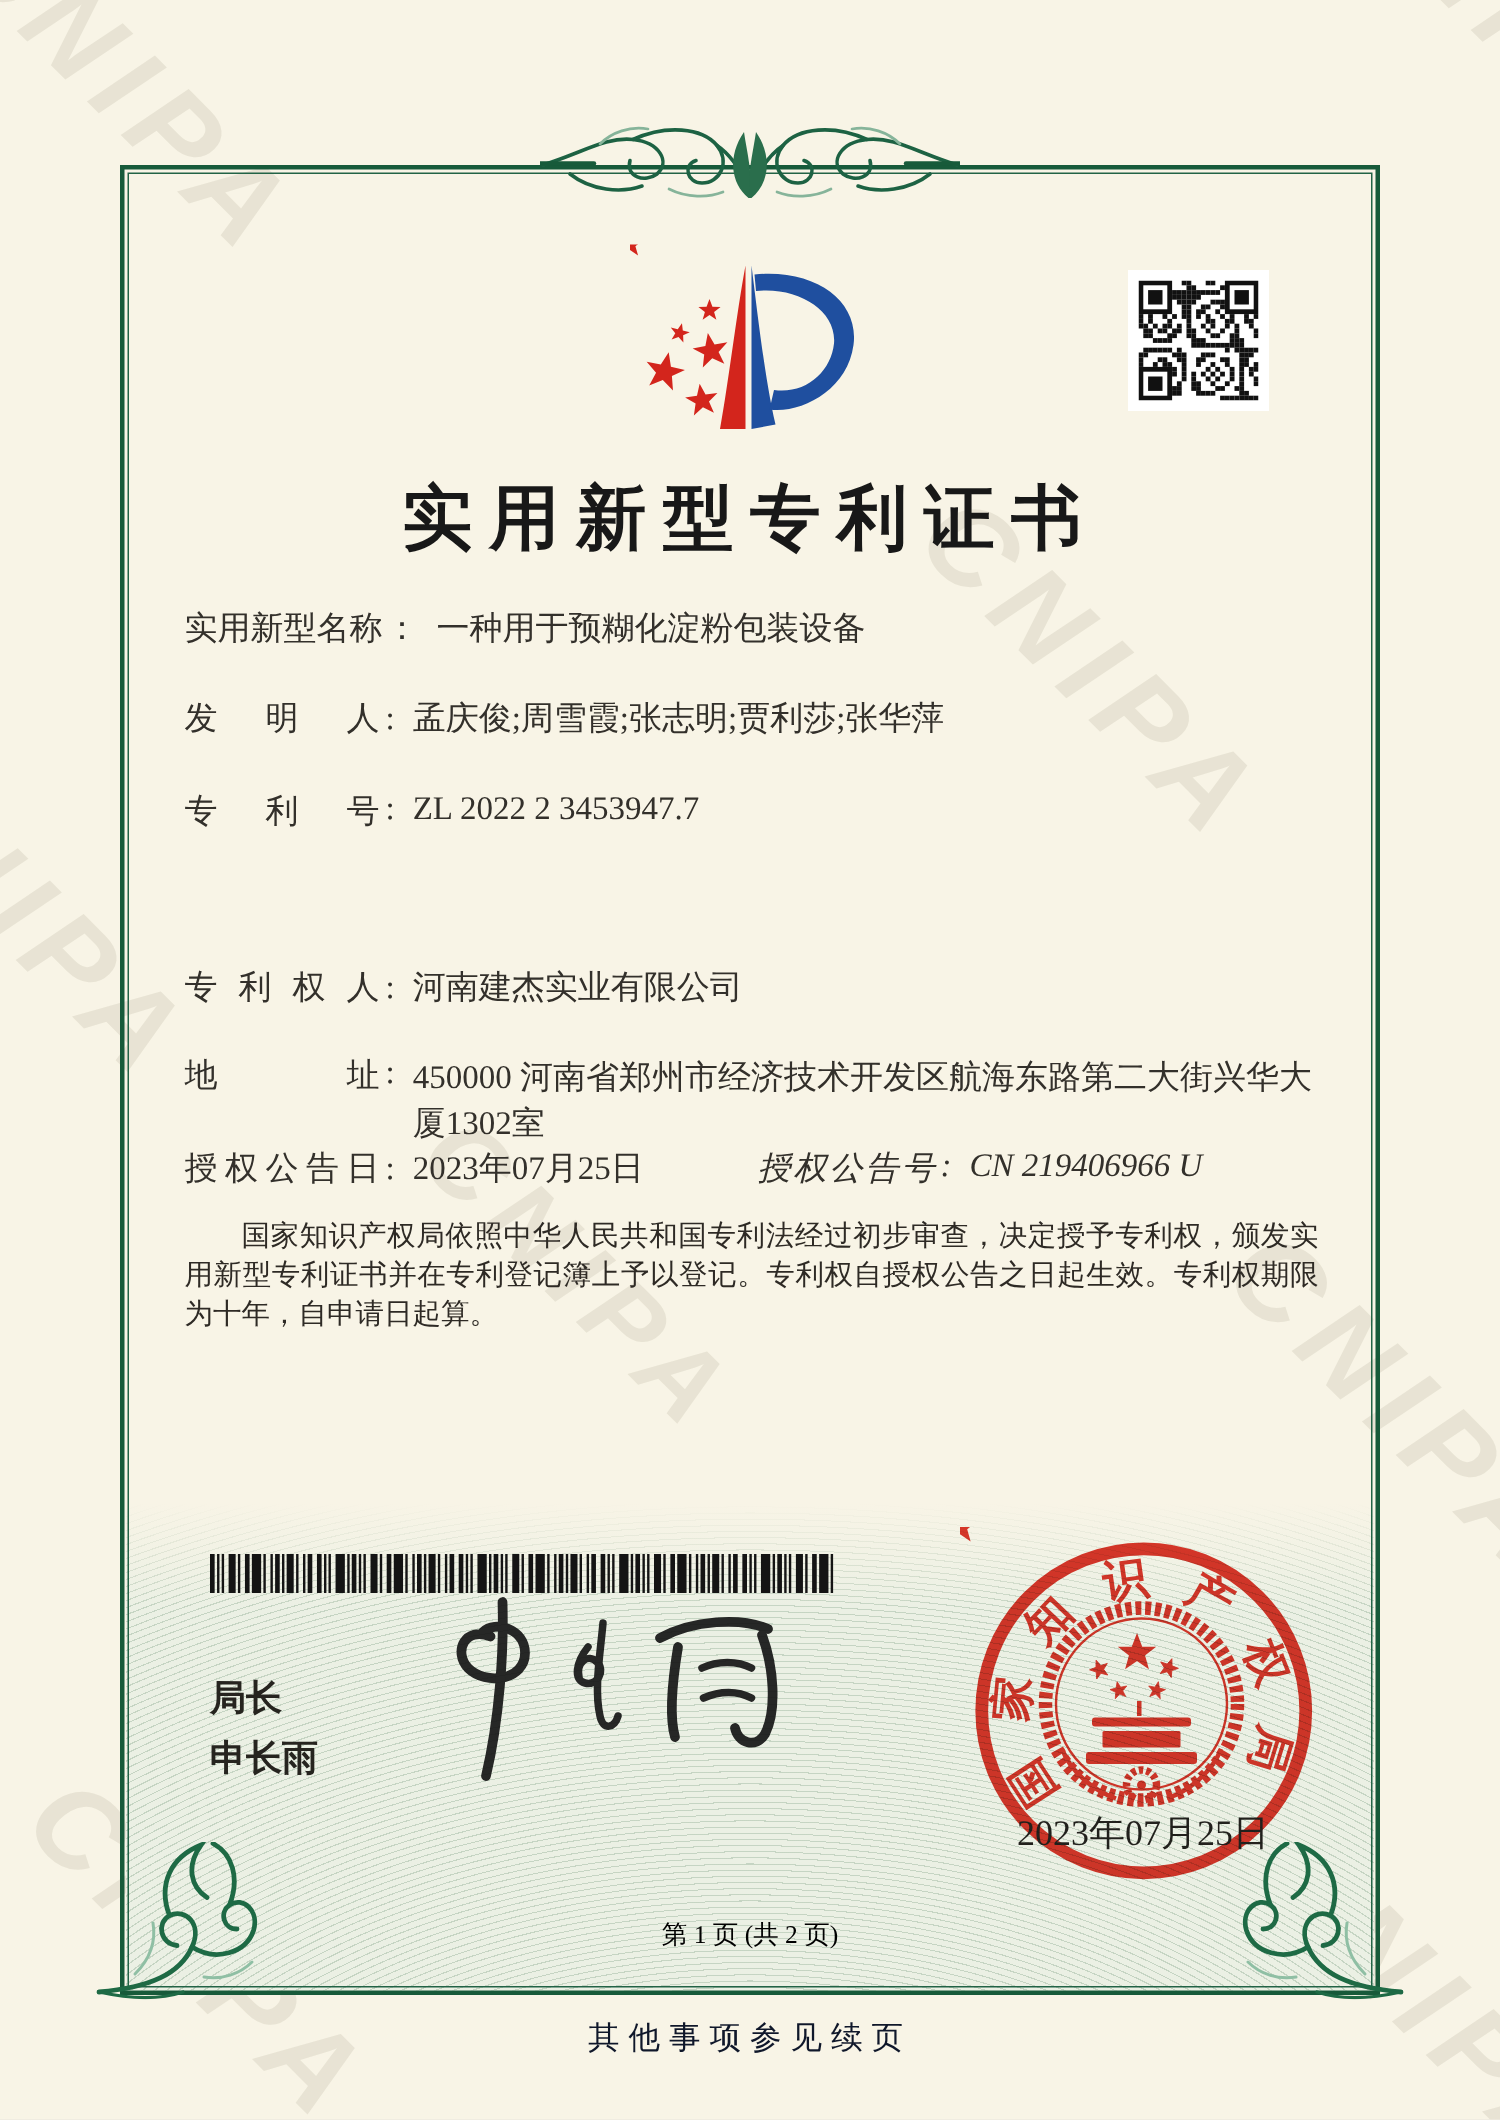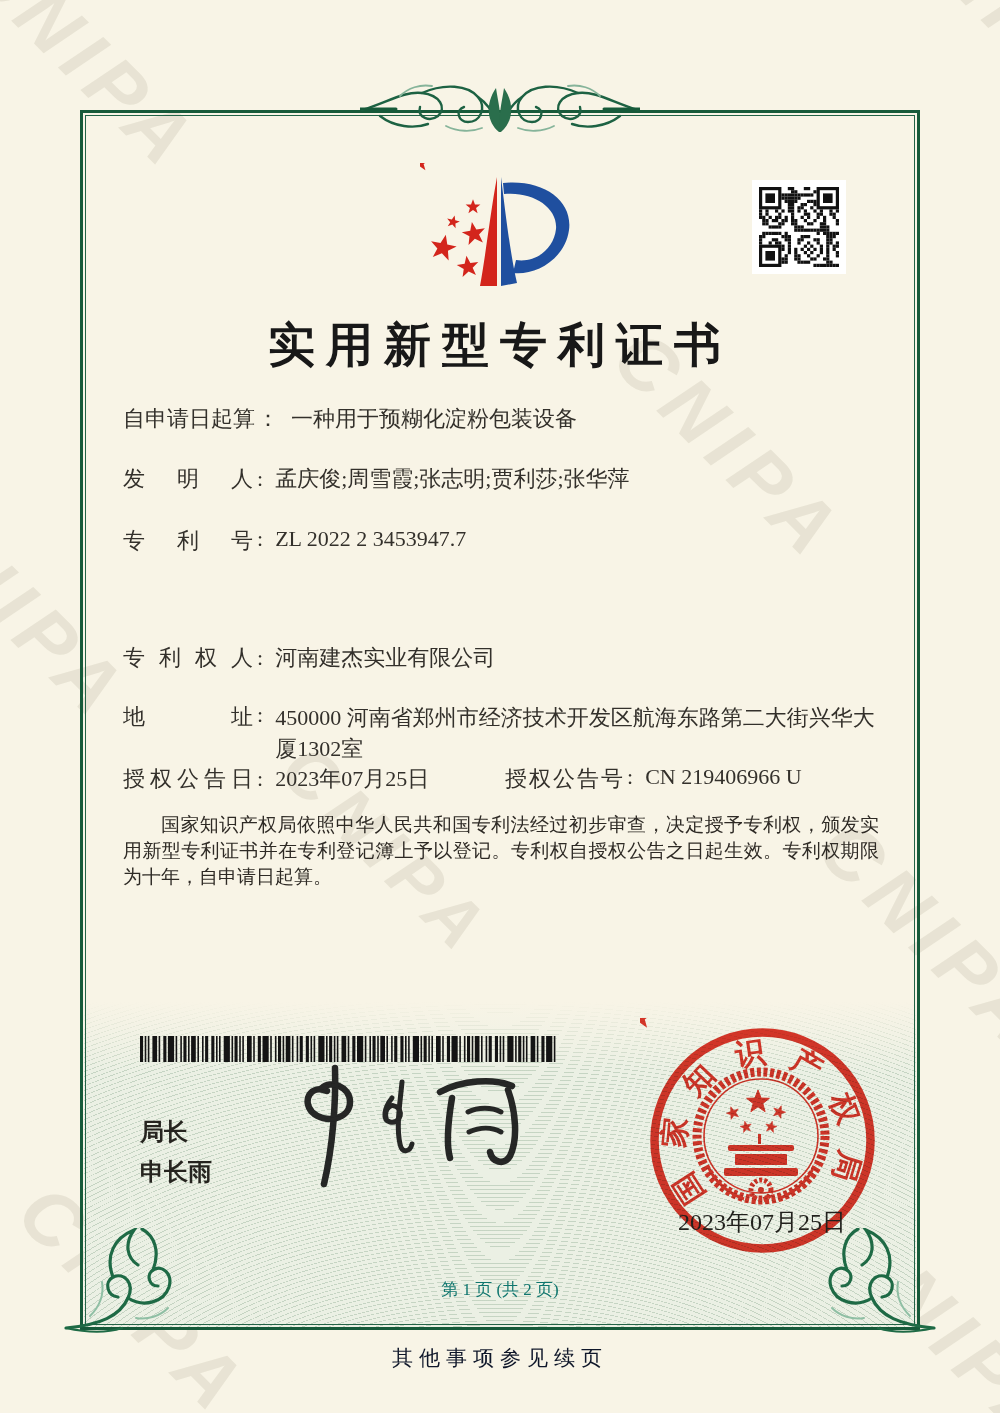--- a/index.html
+++ b/index.html
@@ -33,36 +33,36 @@
   .qr-box{position:absolute;left:752px;top:180px;width:94px;height:94px;background:#fff;}
   .qr-box svg{position:absolute;left:7px;top:7px;}
 
   
   .row{position:absolute;left:123px;font-size:22px;color:#33302b;white-space:nowrap;}
   .lab{display:inline-block;width:130px;text-align:justify;text-align-last:justify;vertical-align:top;}
   .colon{display:inline-block;margin-left:4px;}
   .val{margin-left:12px;margin-top:20px;}
   .val-wrap{display:inline-block;margin-left:12px;width:612px;white-space:normal;
             vertical-align:top;line-height:31px;}
-  .pair2{position:absolute;left:382px;top:0;}
+  .pair2{position:absolute;left:382px;top:0;font-style:italic;}
 
   
   .paras{position:absolute;left:123px;top:812px;width:756px;font-size:19px;line-height:26px;
          color:#2e2a25;text-align:justify;}
   .paras p{margin:0 0 8px 0;text-indent:2em;}
 
   
   .barcode{position:absolute;left:140px;top:1036px;}
   .sig-title{position:absolute;left:140px;top:1116px;font-family:"Liberation Sans",sans-serif;
              font-size:24px;font-weight:600;color:#26241f;}
   .sig-name{position:absolute;left:140px;top:1156px;font-family:Liberation Sans, sans-serif;
             font-size:24px;font-weight:600;color:#26241f;}
   .signature{position:absolute;left:272px;top:1046px;}
   .seal{position:absolute;left:640px;top:1018px;mix-blend-mode:multiply;}
-  .page-info{position:absolute;left:0;right:0;top:1278px;text-align:center;font-size:17px;color:#0f766e;}
+  .page-info{position:absolute;left:0;right:0;top:1278px;text-align:center;font-size:17px;color:#000000;}
   .footer-note{position:absolute;left:0;right:0;top:1344px;text-align:center;font-size:21px;
                letter-spacing:6px;color:#0f172a;}
 
   .ornament-top{position:absolute;left:360px;top:82px;}
   .flourish-bl{position:absolute;left:60px;top:1228px;}
   .flourish-br{position:absolute;left:818px;top:1228px;transform:scaleX(-1);}
 </style>
 </head>
 <body>
 
@@ -368,21 +368,21 @@
         <rect x="64" y="6.4" width="9.600000000000001" height="9.600000000000001" fill="#111"></rect>
         <rect x="0" y="57.6" width="22.400000000000002" height="22.400000000000002" fill="#111"></rect>
         <rect x="3.2" y="60.800000000000004" width="16" height="16" fill="#fff"></rect>
         <rect x="6.4" y="64" width="9.600000000000001" height="9.600000000000001" fill="#111"></rect>
       </svg>
   </div>
 
   <div class="title">实用新型专利证书</div>
 
   <div class="row" style="top:404px;">
-    <span class="lab">自申请日起算</span><span class="colon">：</span><span class="val">一种用于预糊化淀粉包装设备</span>
+    <span class="lab">实用新型名称</span><span class="colon">：</span><span class="val">一种用于预糊化淀粉包装设备</span>
   </div>
   <div class="row" style="top:464px;">
     <span class="lab">发明人</span><span class="colon">:</span><span class="val">孟庆俊;周雪霞;张志明;贾利莎;张华萍</span>
   </div>
   <div class="row" style="top:526px;">
     <span class="lab">专利号</span><span class="colon">:</span><span class="val">ZL 2022 2 3453947.7</span>
   </div>
   <div class="row" style="top:643px;">
     <span class="lab">专利权人</span><span class="colon">:</span><span class="val">河南建杰实业有限公司</span>
   </div>

